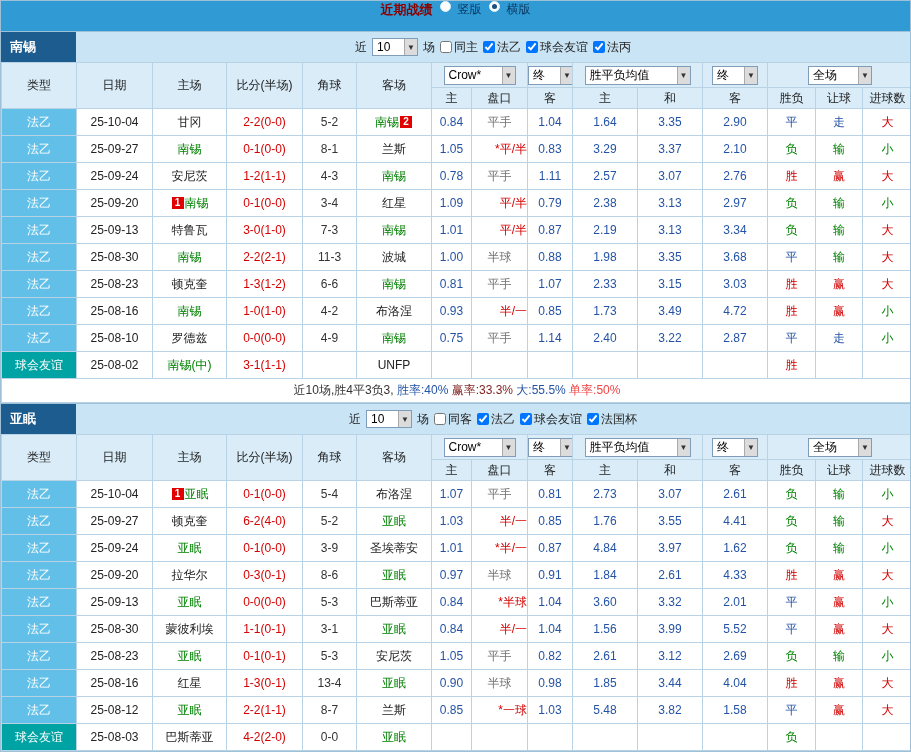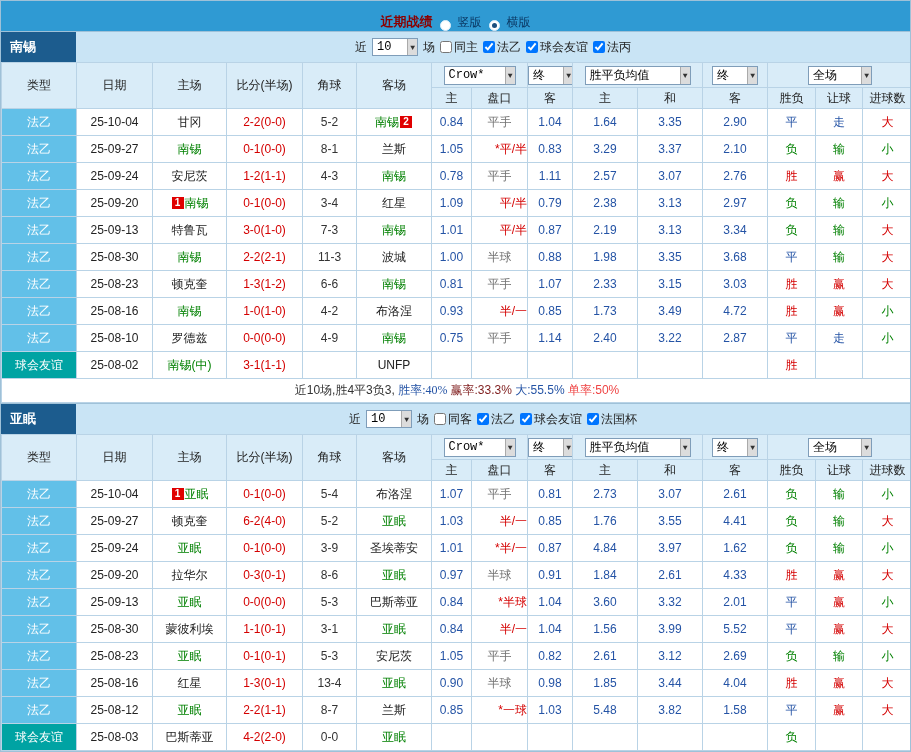--- a/index.html
+++ b/index.html
@@ -5,38 +5,38 @@
   * { box-sizing: border-box; }
   html,body { margin:0; padding:0; }
   body {
     width:911px; height:752px; overflow:hidden;
     font-family:"Liberation Sans","DejaVu Sans",sans-serif;
     font-size:12px; color:#222; background:#fff;
   }
   .page { width:911px; height:752px; overflow:hidden; border:1px solid #9fc1d8; }
 
   
-  .topbar { height:30px; background:#2f9ad3; display:flex; align-items:flex-end; justify-content:center; gap:7px; }
+  .topbar { height:30px; background:#2f9ad3; display:flex; align-items:flex-start; justify-content:center; gap:7px; }
   .topbar .title { color:#8b0000; font-weight:bold; font-size:13px; }
   .radio { width:11px; height:11px; border-radius:50%; background:#fff; display:inline-block; position:relative; border:1px solid #d9eefb; }
   .radio.checked::after { content:""; position:absolute; left:2px; top:2px; right:2px; bottom:2px; background:#1b4f7e; border-radius:50%; }
   .rlabel { color:#0b3a66; font-size:12px; cursor:pointer; }
 
   
   .team-row { height:31px; display:flex; border-top:1px solid #9fc1d8; }
   .team-name { width:75px; background:#1c5c8e; color:#fff; font-weight:bold; font-size:13px;
     display:flex; align-items:center; padding-left:9px; }
   .filter-area { flex:1; background:#c9e4f5; display:flex; align-items:center; justify-content:center; gap:5px; }
   .cb { display:inline-flex; align-items:center; gap:2px; cursor:pointer; }
   .cb input { width:12px; height:12px; margin:0; }
 
   
   .sel { display:inline-flex; align-items:center; justify-content:space-between;
     background:#fff; border:1px solid #7f9db9; height:19px; padding-left:4px;
-    font-size:12px; color:#000; cursor:pointer; vertical-align:middle;font-family:Liberation Mono, monospace; }
+    font-size:12px; color:#000; cursor:pointer; vertical-align:middle; }
   .sel .arr { background:#dcdcdc; border-left:1px solid #aaa; align-self:stretch;
     display:inline-flex; align-items:center; padding:0 2px; font-size:8px; color:#333; margin-left:3px; }
   .sel-count { width:46px; height:18px; }
   .sel-bookmaker { width:72px; }
   .sel-final { width:46px; }
   .sel-avg { width:106px; }
   .sel-scope { width:64px; }
 
   
   table.t { width:911px; table-layout:fixed; border-collapse:collapse; }
@@ -322,21 +322,21 @@
             <td class="pan"></td>
             <td class="odds"></td>
             <td class="odds"></td>
             <td class="odds"></td>
             <td class="odds"></td>
             <td style="color: rgb(212, 0, 0);">胜</td>
             <td style="color: rgb(51, 51, 51);"></td>
             <td style="color: rgb(51, 51, 51);"></td>
           </tr>
           <tr>
-            <td colspan="15" class="summary"><span style="color: rgb(51, 51, 51);">近10场,胜4平3负3, </span><span style="color: rgb(36, 83, 165); font-family: Liberation Serif, serif;">胜率:40% </span><span style="color: #7f1d1d;">赢率:33.3% </span><span style="color: rgb(36, 83, 165);">大:55.5% </span><span style="color: #ef4444;">单率:50%</span></td>
+            <td colspan="15" class="summary"><span style="color: rgb(51, 51, 51);">近10场,胜4平3负3, </span><span style="color: rgb(36, 83, 165);">胜率:40% </span><span style="color: #7f1d1d;">赢率:33.3% </span><span style="color: rgb(36, 83, 165);">大:55.5% </span><span style="color: #ef4444;">单率:50%</span></td>
           </tr>
         </tbody>
     </table>
   </div>
 
   <div class="section">
     <div class="team-row">
       <div class="team-name">亚眠</div>
       <div class="filter-area">
         <span>近</span>

